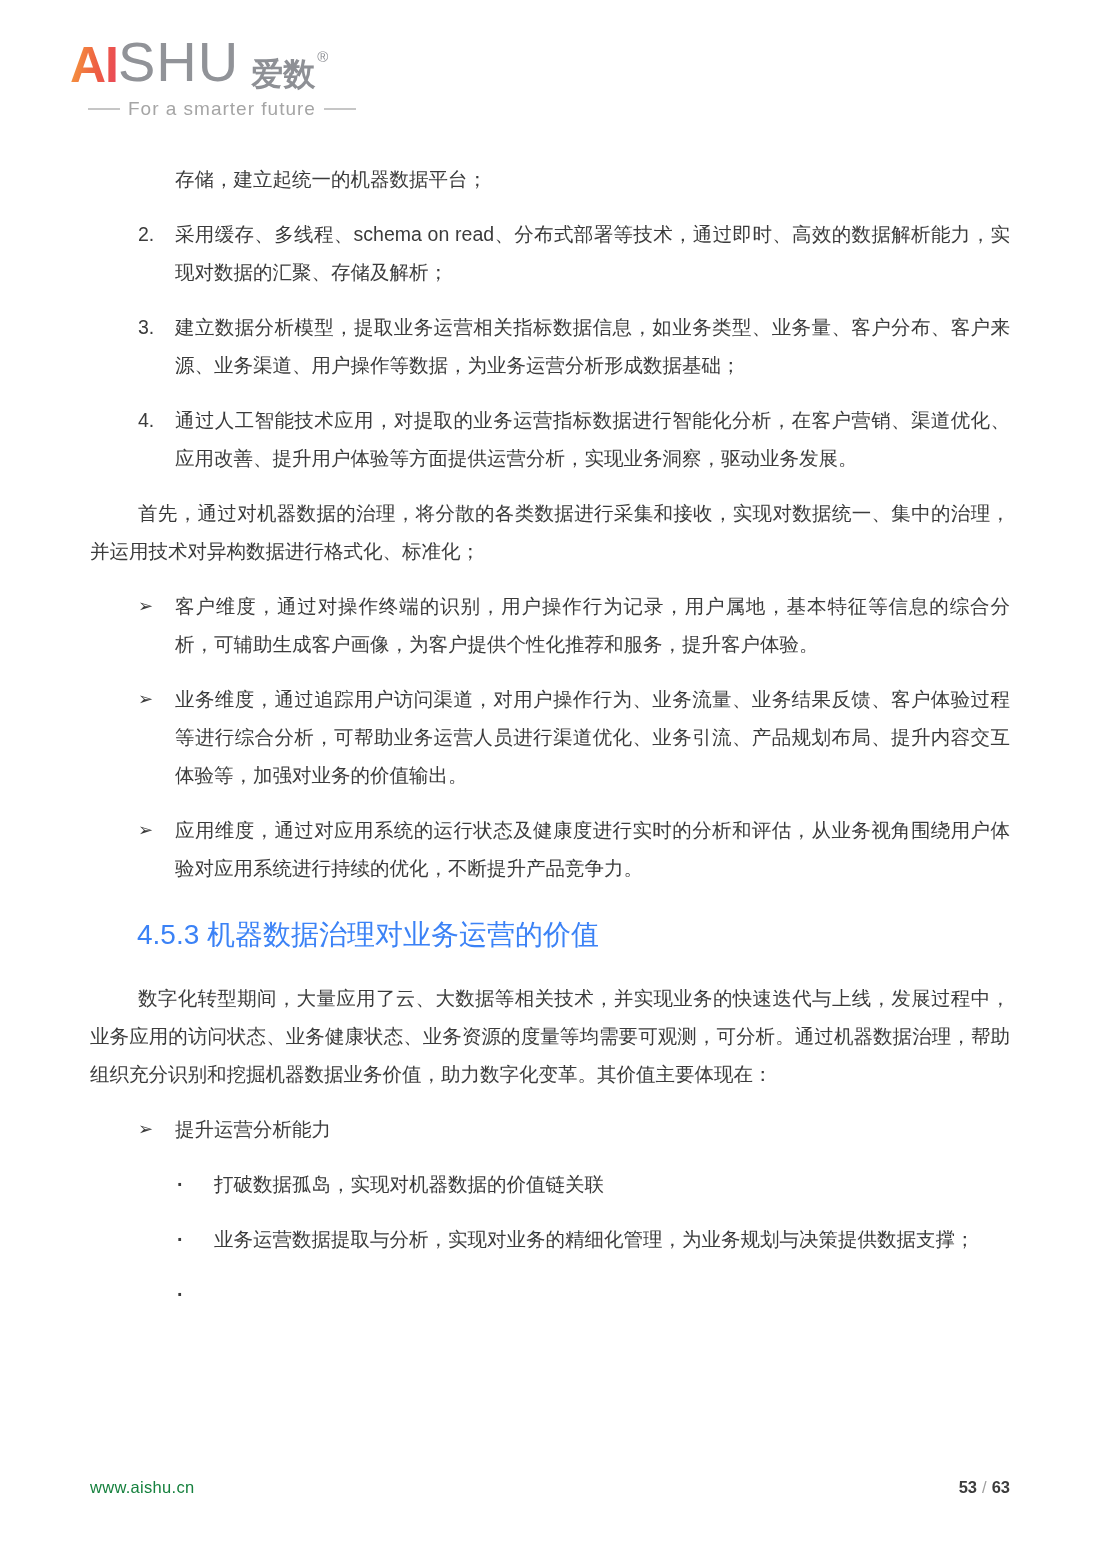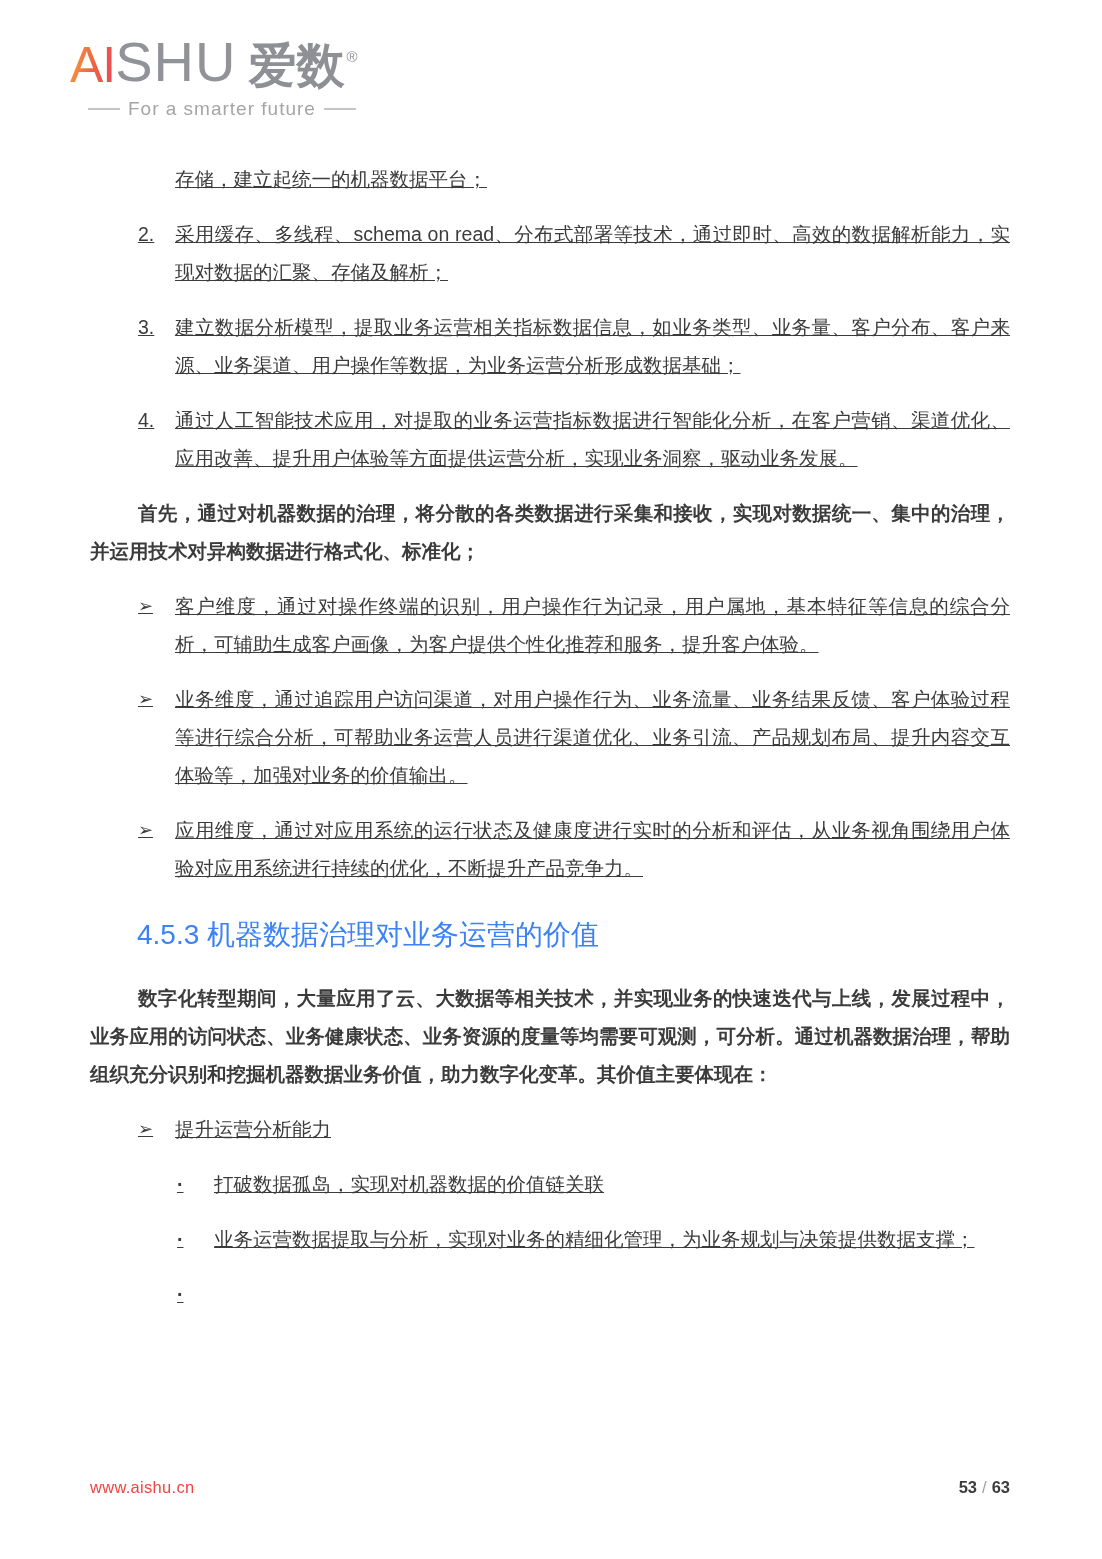--- a/index.html
+++ b/index.html
@@ -10,79 +10,79 @@
     background:#ffffff;
     font-family:"Liberation Sans","DejaVu Sans",sans-serif;
     color:#3b3b3b;
     overflow:hidden;
   }
 
   
   .hdr { padding:34px 0 0 70px; }
   .logo-row { display:flex; align-items:flex-end; line-height:1; white-space:nowrap; }
   .logo-ai {
-    font-size:50px; font-weight:400; letter-spacing:-1px;
+    font-size:50px; font-weight:700; letter-spacing:-1px;
     color:#ec5a45;
     text-align:right;
   }
   @supports ((-webkit-background-clip:text) or (background-clip:text)) {
     .logo-ai {
       background:linear-gradient(100deg,#f6a03c 0%,#ee5f43 55%,#e9465a 100%);
       -webkit-background-clip:text; background-clip:text; color:transparent;
     }
   }
   .logo-shu { font-size:56px; font-weight:400; color:#919398; letter-spacing:1px; }
-  .logo-cn  { font-size:48px; font-weight:700; color:#8e9095; margin-left:12px; }
+  .logo-cn  { font-size:32px; font-weight:700; color:#8e9095; margin-left:12px; }
   .logo-reg { font-size:15px; color:#8e9095; margin-left:2px; transform:translateY(-26px); }
   .tagline-row { display:flex; align-items:center; margin:8px 0 0 18px; }
   .dash { width:32px; height:2px; background:#c6c6c6; }
   .tagline-text { font-size:19px; color:#a5a5a5; margin:0 8px; letter-spacing:1px; }
 
   
   .doc-body {
     padding:40px 92px 0 90px;
     font-size:19.5px;
     line-height:38px;
     text-align:justify;
   }
-  .block { margin:0 0 17px 0;text-decoration:underline; }
+  .block { margin:0 0 17px 0; }
 
   
   .cont-line { padding-left:85px; }
 
   
   .num-item { display:flex; }
   .num-item .marker { flex:0 0 37px; margin-left:48px; }
   .num-item .txt { flex:1; }
 
   
   .arrow-item { display:flex; }
   .arrow-item .marker { flex:0 0 37px; margin-left:48px; font-family:"DejaVu Sans",sans-serif; font-size:18px; }
   .arrow-item .txt { flex:1; }
 
   
   .dot-item { display:flex; }
   .dot-item .marker { flex:0 0 37px; margin-left:87px; font-weight:700; }
   .dot-item .txt { flex:1; }
 
-  .para { text-indent:48px; margin:0 0 17px 0;font-weight:bold; }
+  .para { text-indent:48px; margin:0 0 17px 0; }
 
   .sec-heading {
     font-size:28px; font-weight:400; color:#3b82f6;
     line-height:40px; margin:28px 0 24px 47px; text-align:left;
   }
   .gap-lg { margin-bottom:24px; }
 
   
   .ftr {
     position:absolute; left:90px; right:92px; bottom:62px;
     display:flex; justify-content:space-between; align-items:baseline;
     font-size:16.5px;
   }
-  .ftr-url { color:#ef4444; letter-spacing:0.3px;text-align:center; }
+  .ftr-url { color:#15803d; letter-spacing:0.3px;text-align:center; }
   .page-num { color:#3c3c3c; }
   .page-num .cur,.page-num .total { font-weight:700; }
   .page-num .sep { color:#9f9f9f; font-weight:400; padding:0 5px; }
 </style>
 </head>
 <body>
 
 <div class="page">
 
   <div class="hdr">

